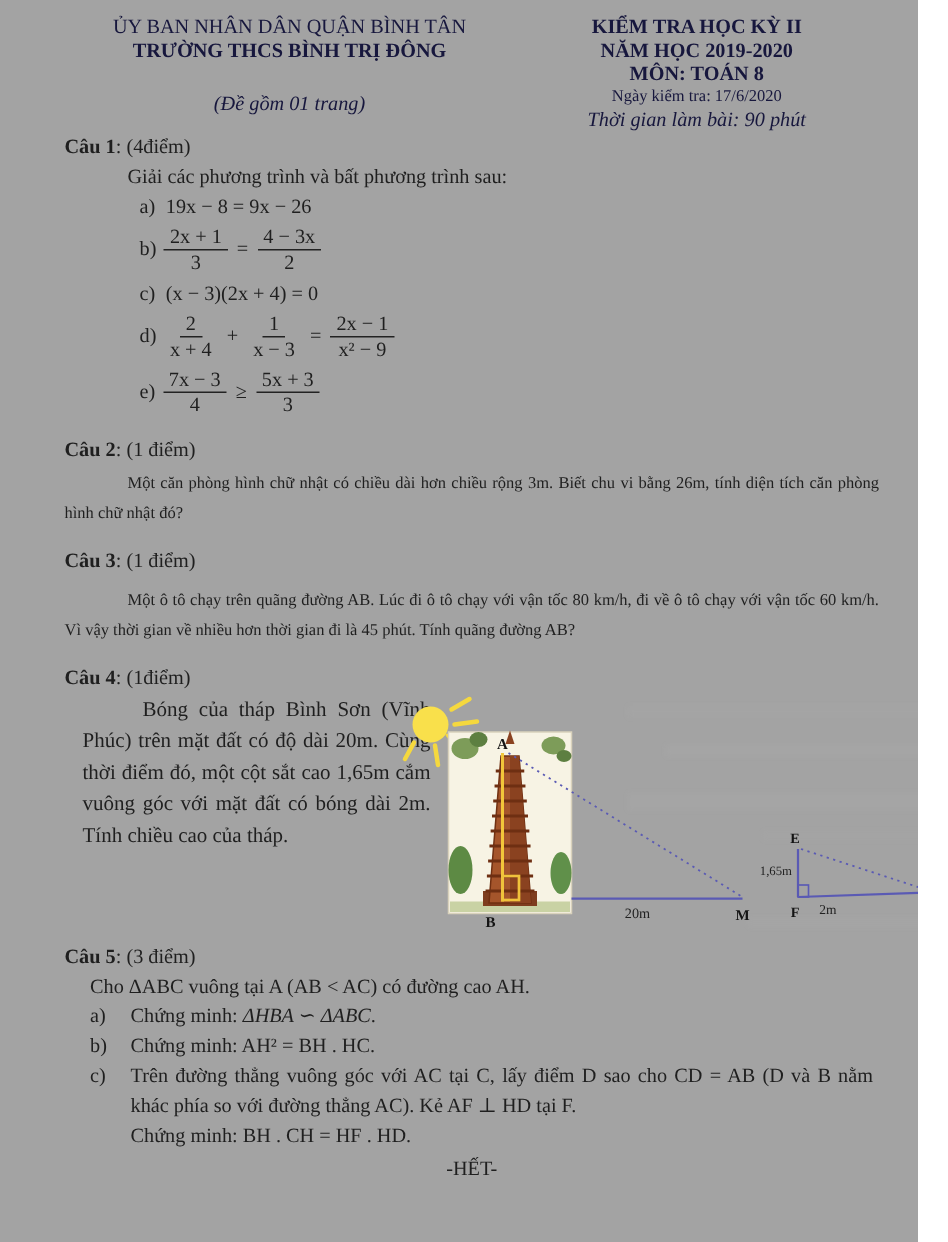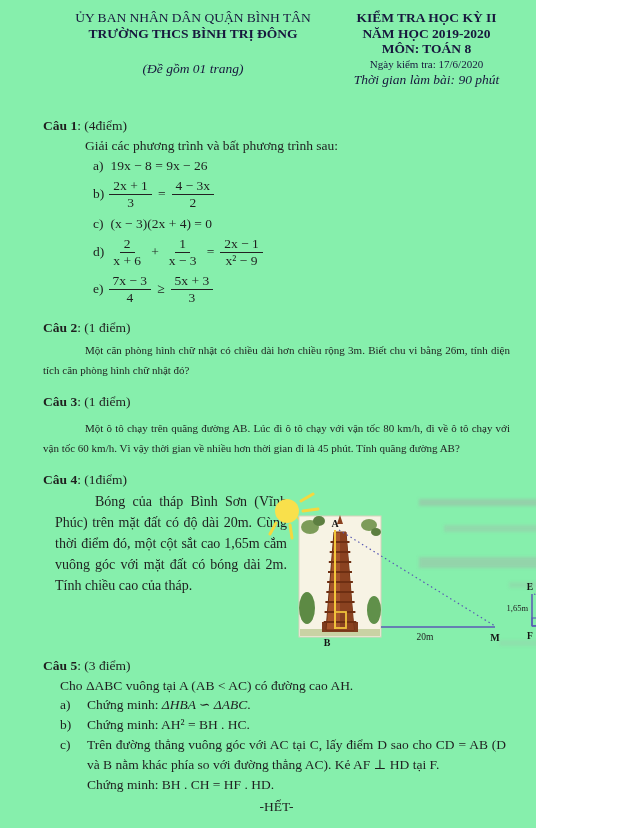--- a/index.html
+++ b/index.html
@@ -1,34 +1,34 @@
 <!DOCTYPE html>
 <html><head>
 <meta charset="utf-8">
 <style>
   html,body{margin:0;padding:0;background:#ffffff;}
   .page{
-    position:relative;width:536px;height:828px;box-sizing:border-box;
-    padding:10px 26px 0 43px;background:#86efac;overflow:hidden;
+    position:relative;width:612px;height:828px;box-sizing:border-box;
+    padding:10px 26px 0 43px;background:#a3a3a3;overflow:hidden;
     font-family:"Liberation Serif","DejaVu Serif",serif;color:#1f1f1f;
   }
   
   .header{display:flex;}
   .header-left{width:300px;text-align:center;color:#17173d;}
   .h-org{font-size:13.5px;line-height:16px;}
   .h-school{font-size:13.5px;line-height:16px;font-weight:bold;}
   .h-note{font-size:13.5px;font-weight:normal;font-style:italic;margin-top:19px;}
   .header-right{flex:1;text-align:center;color:#17173d;}
   .hr-b{font-size:13.5px;font-weight:bold;line-height:15.5px;}
   .hr-n{font-size:11px;line-height:15.5px;}
   .hr-i{font-size:13.5px;font-style:italic;line-height:15.5px;}
   
   .q-head{margin:0;font-size:13.5px;line-height:20px;}
   .q-head b{font-weight:bold;}
-  .mt16{margin-top:28px;} .mt10{margin-top:10px;} .mt12{margin-top:12px;} .mt2{margin-top:2px;}
+  .mt16{margin-top:0;} .mt10{margin-top:10px;} .mt12{margin-top:12px;} .mt2{margin-top:2px;}
   .intro{margin:0 0 0 42px;font-size:13.5px;line-height:19px;}
   .eq-line{margin-left:50px;display:flex;gap:7px;font-size:13.5px;line-height:21px;align-items:baseline;}
   .eq-row{margin-left:50px;display:flex;gap:5px;font-size:13.5px;align-items:center;min-height:37px;}
   .frac{display:inline-flex;flex-direction:column;align-items:center;line-height:16px;}
   .frac .num{border-bottom:1.1px solid #222;padding:0 4px;}
   .frac .den{padding:0 4px;}
   .op{padding:0 1px;}
   .para{margin:2px 0 0 0;font-size:11px;line-height:20px;text-align:justify;text-indent:42px;}
   .q4-row{position:relative;height:164px;}
   .q4-text{position:absolute;left:12px;top:1px;width:232px;font-size:14px;line-height:21px;text-align:justify;text-indent:40px;}
@@ -84,21 +84,21 @@
 
   <div class="eq-line">
     <span>c)</span>
     <span>(x − 3)(2x + 4) = 0</span>
   </div>
 
   <div class="eq-row">
     <span>d)</span>
     <span class="frac">
         <span class="num">2</span>
-        <span class="den">x + 6</span>
+        <span class="den">x + 4</span>
       </span>
     <span class="op">+</span>
     <span class="frac">
         <span class="num">1</span>
         <span class="den">x − 3</span>
       </span>
     <span class="op">=</span>
     <span class="frac">
         <span class="num">2x − 1</span>
         <span class="den">x² − 9</span>

